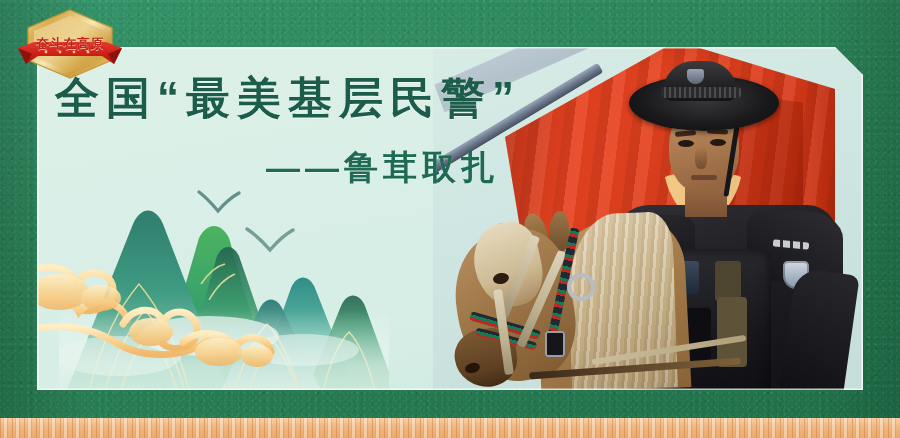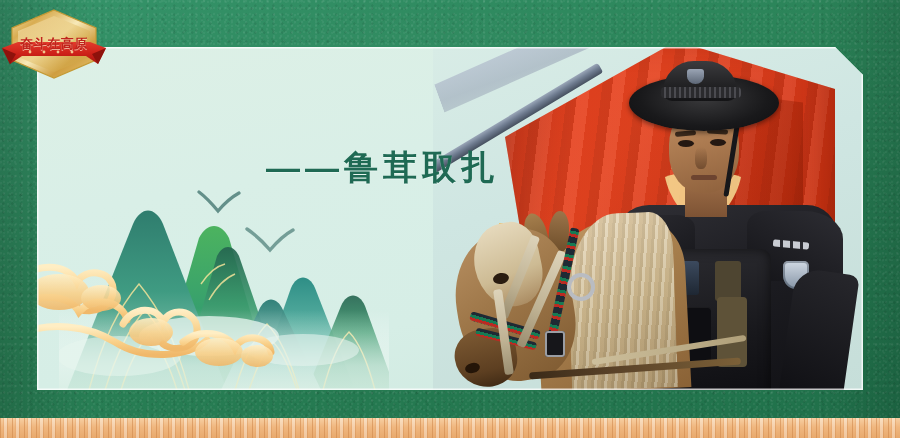--- a/index.html
+++ b/index.html
@@ -350,21 +350,21 @@
     left: -14px;
     bottom: 8px;
     width: 260px;
     height: 150px;
     pointer-events: none;
   }
 
   
   .badge {
     position: absolute;
-    left: 0;
+    left: 16px;
     top: 8px;
     width: 108px;
     height: 76px;
     z-index: 7;
   }
   .badge-text {
     position: absolute;
     left: 0; right: 0;
     top: 27px;
     text-align: center;
@@ -575,20 +575,21 @@
         <ellipse cx="78" cy="66" rx="20" ry="13"></ellipse>
         <ellipse cx="128" cy="100" rx="22" ry="14"></ellipse>
         <ellipse cx="196" cy="120" rx="24" ry="14"></ellipse>
         <ellipse cx="234" cy="124" rx="16" ry="11"></ellipse>
       </g>
     </svg>
 
   </div>
   <div class="panel-border"></div>
 
+  <div class="headline">全国“最美基层民警”</div>
   <div class="subline">——鲁茸取扎</div>
 
   <div class="badge">
     <svg viewBox="0 0 108 76" style="position:absolute; inset:0; width:100%; height:100%;">
       <defs>
         <linearGradient id="gold" x1="0" y1="0" x2="1" y2="1">
           <stop offset="0%" stop-color="#f4e3ad"></stop>
           <stop offset="22%" stop-color="#d9ad52"></stop>
           <stop offset="48%" stop-color="#f7e9b8"></stop>
           <stop offset="72%" stop-color="#cf9e40"></stop>

